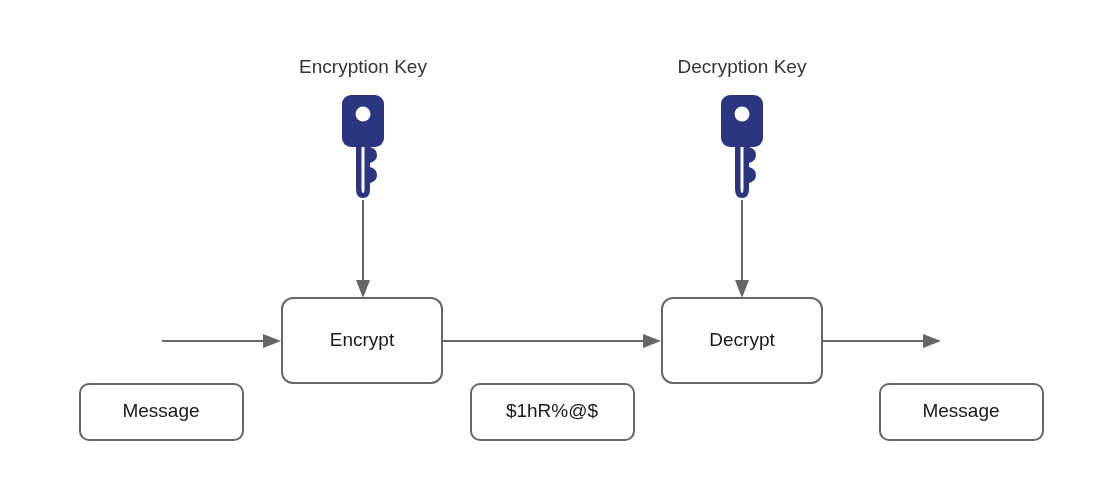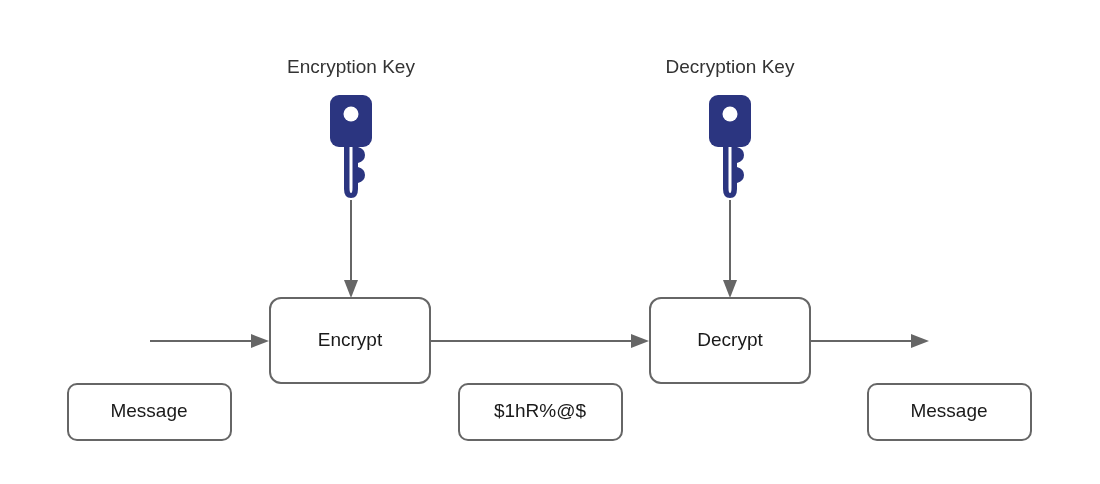--- a/index.html
+++ b/index.html
@@ -10,20 +10,21 @@
     width: 1100px;
     height: 484px;
     background: #ffffff;
     font-family: "Liberation Sans", sans-serif;
     overflow: hidden;
   }
   #diagram {
     position: relative;
     width: 988px;
     height: 484px;
+    margin-left: 12px;
   }
   #diagram-svg {
     position: absolute;
     top: 0;
     left: 0;
     width: 1100px;
     height: 484px;
   }
   .node-label {
     font-family: "Liberation Sans", sans-serif;

